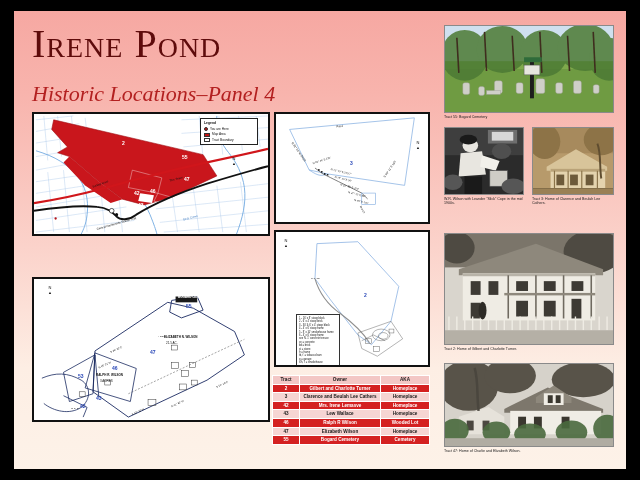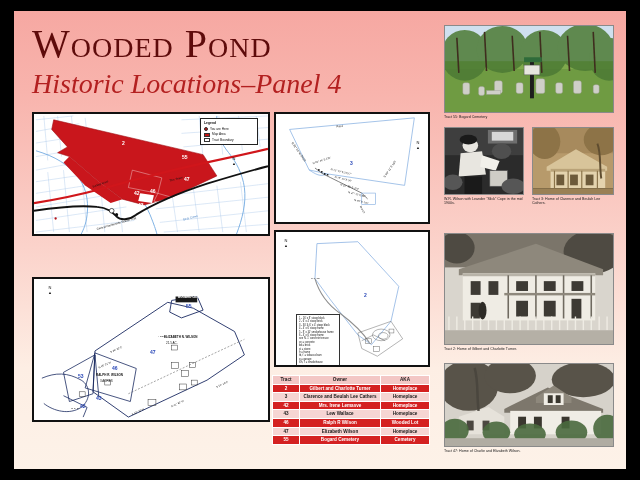--- a/index.html
+++ b/index.html
@@ -17,22 +17,22 @@
   
   #titleblock{position:absolute;left:18px;top:12px;width:400px;}
   #title{
     font-family:"Liberation Serif", serif;
     font-size:40px;line-height:42px;color:#5e0b0b;
     letter-spacing:1px;font-variant:small-caps;font-weight:400;
     white-space:nowrap;
   }
   #subtitle{
     font-family:"Liberation Serif", serif;
-    font-style:italic;font-size:28px;line-height:26px;color:#b32020;
-    margin-top:6px;white-space:nowrap;
+    font-style:italic;font-size:22px;line-height:26px;color:#b32020;
+    margin-top:16px;white-space:nowrap;
   }
 
   
   .panel{position:absolute;background:#fff;border:2px solid #111;box-sizing:border-box;overflow:hidden;}
   .panel svg{display:block;width:100%;height:100%;}
 
   
   .leg{
     position:absolute;background:#fff;border:1px solid #222;
     font-size:3.2px;line-height:4.4px;color:#111;padding:2px 3px;box-sizing:border-box;
@@ -71,21 +71,21 @@
   .photo .img{width:100%;border:1px solid #8a8a8a;box-sizing:border-box;display:block;overflow:hidden;position:relative;}
   .photo .img svg{display:block;width:100%;height:100%;}
   .cap{font-size:3.6px;line-height:4.4px;color:#1a1a1a;margin-top:1.5px;}
 </style>
 </head>
 <body>
 
 <div id="poster">
 
   <div id="titleblock">
-    <div id="title">Wooded Pond</div>
+    <div id="title">Irene Pond</div>
     <div id="subtitle">Historic Locations–Panel 4</div>
   </div>
 
   <div class="panel" style="left:18px;top:101px;width:238px;height:124px;">
     <svg viewBox="0 0 238 124" preserveAspectRatio="none">
       <rect x="0" y="0" width="238" height="124" fill="#ffffff"></rect>
 
       <g stroke="#9fc0e8" stroke-width="0.4" fill="none" opacity="0.95">
         <path d="M2 6 L40 2 M2 18 L46 10 M2 30 L52 22 M2 44 L60 34 M2 58 L66 46"></path>
         <path d="M10 2 L14 48 M24 2 L28 44 M38 2 L42 40 M52 4 L56 38"></path>

